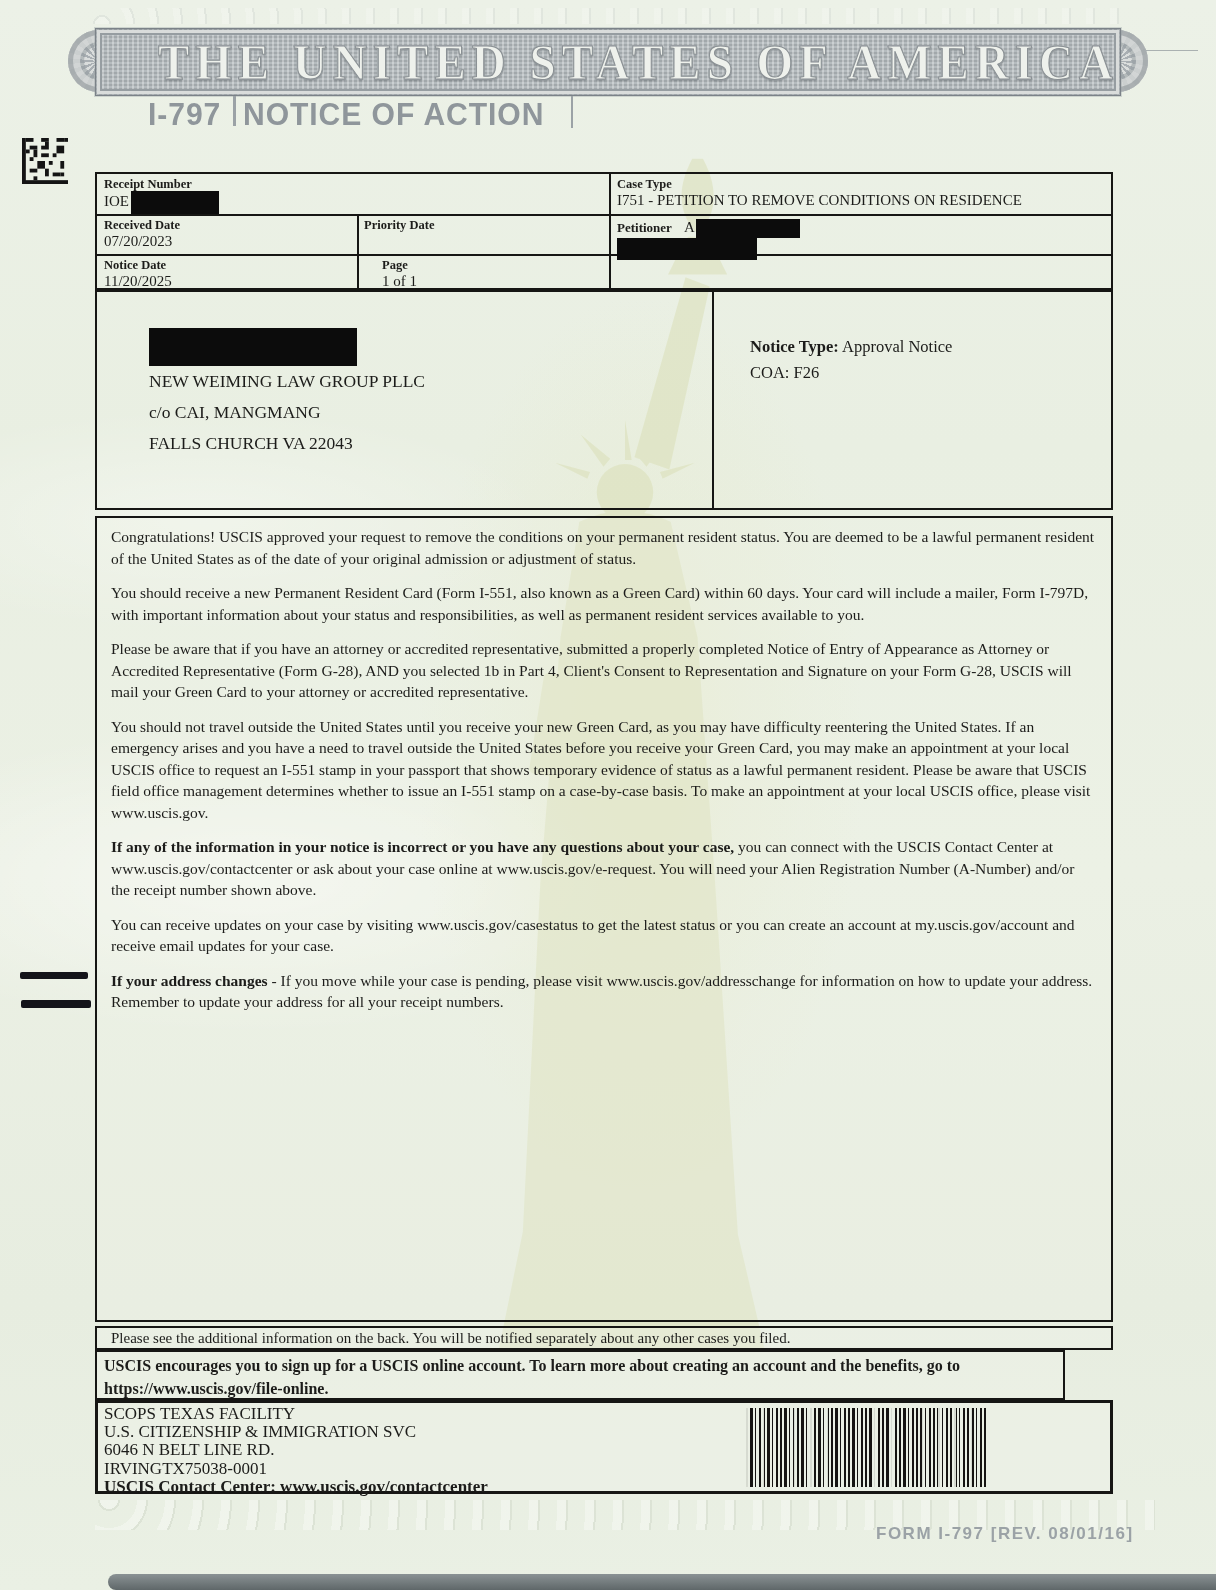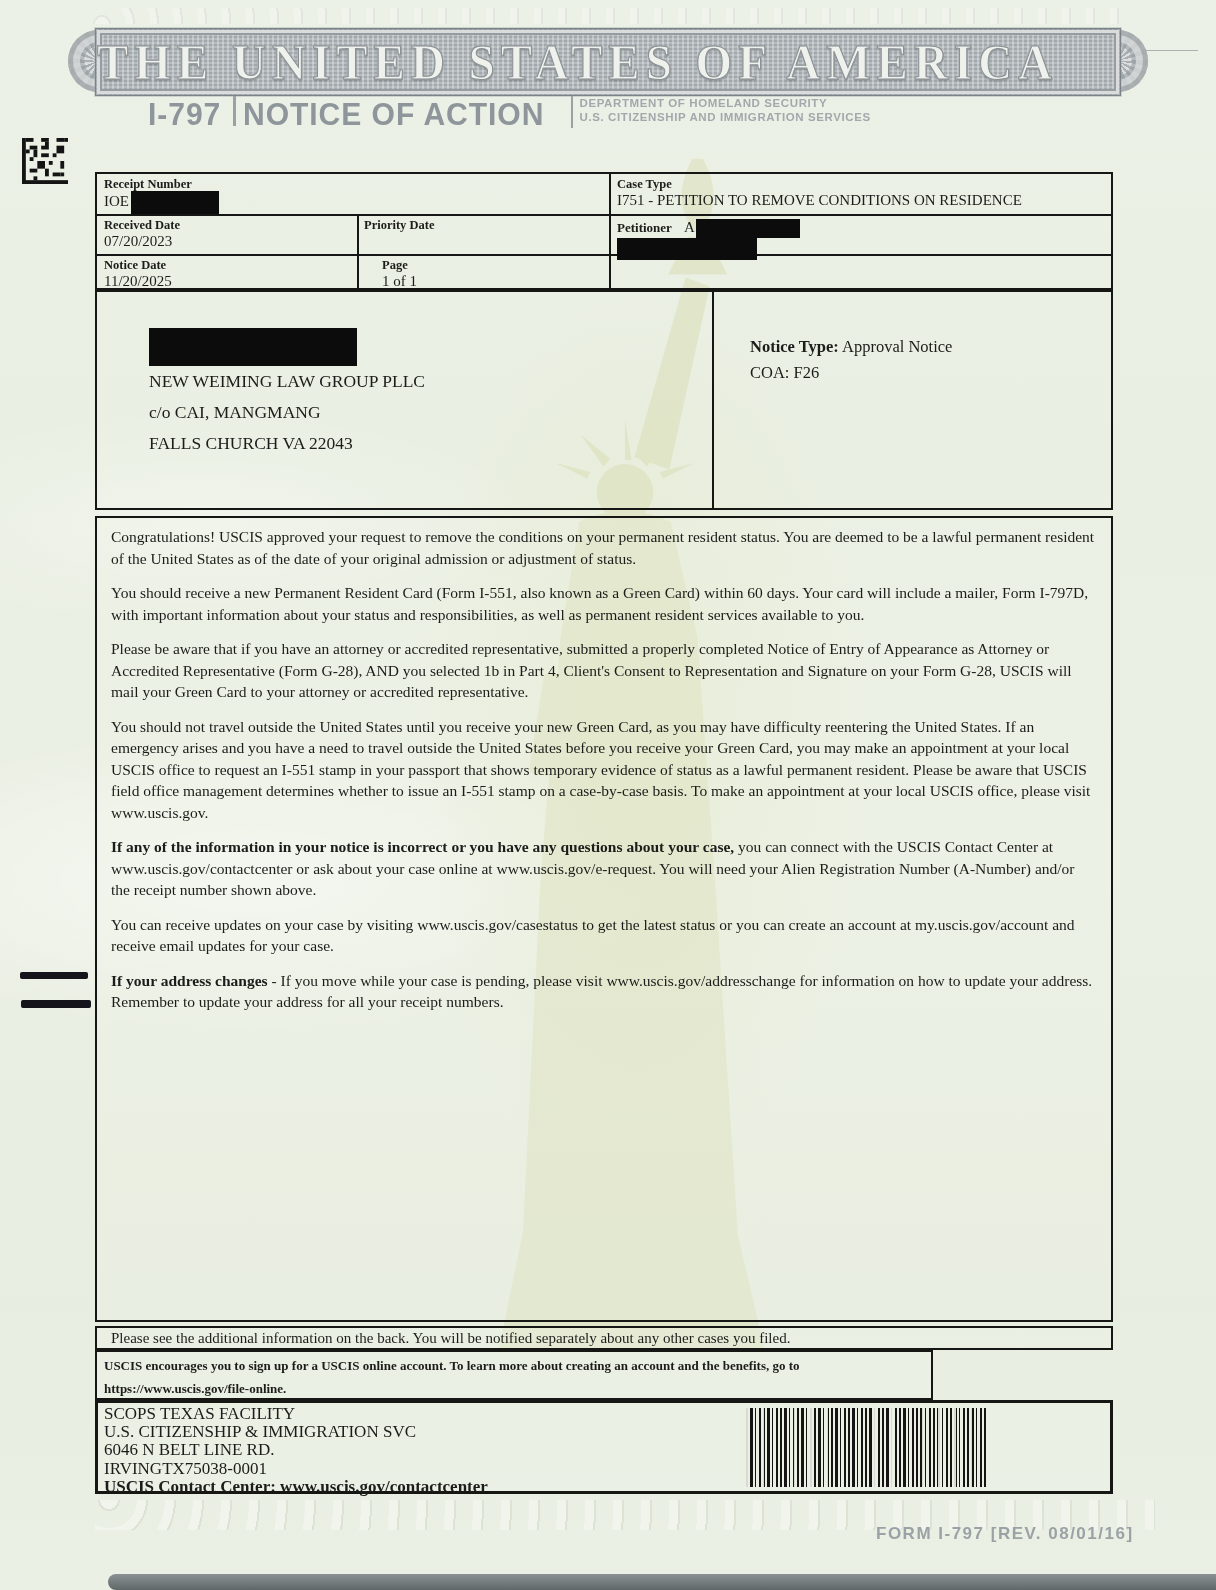--- a/index.html
+++ b/index.html
@@ -23,21 +23,21 @@
   .banner-wrap{position:absolute;left:74px;top:26px;width:1068px;height:72px;}
   .banner-bar{
     position:absolute;left:22px;top:3px;right:22px;bottom:3px;
     background:
       repeating-linear-gradient(90deg, rgba(255,255,255,.30) 0 2px, rgba(0,0,0,0) 2px 5px),
       repeating-linear-gradient(0deg, rgba(110,118,122,.28) 0 2px, rgba(0,0,0,0) 2px 4px),
       #b5bbbe;
     border:1px solid #79818659;
     outline:1px solid #7b8288;
     box-shadow:inset 0 0 0 3px #d9dcdb, inset 0 0 0 5px #969da1, 0 0 0 2px rgba(150,157,161,.35);
-    display:flex;align-items:center;justify-content:flex-start;
+    display:flex;align-items:center;justify-content:flex-end;
   }
   .banner-title{
     font-family:"Liberation Serif",serif;font-weight:700;
     font-size:47px;letter-spacing:6px;white-space:nowrap;
     color:#eef1ec;
     -webkit-text-stroke:1px #8a9094;
     text-shadow:1px 1px 0 #9aa0a3,-1px -1px 0 #a8aeb1,0 2px 2px rgba(90,97,101,.45);
     transform:scaleY(1.08);
   }
   .rosette{
@@ -119,24 +119,20 @@
     <div class="banner-bar">
       <span class="banner-title">THE UNITED STATES OF AMERICA</span>
     </div>
   </div>
 
   <div class="subheader">
     <span class="form-code">I-797</span>
     <span class="vsep"></span>
     <span class="form-title">NOTICE OF ACTION</span>
     <span class="vsep" style="width:2px;height:32px;"></span>
-    <span class="dept">
-      <span>DEPARTMENT OF HOMELAND SECURITY</span><br>
-      <span>U.S. CITIZENSHIP AND IMMIGRATION SERVICES</span>
-    </span>
   </div>
 
   <svg class="datamatrix" viewBox="0 0 12 12" aria-hidden="true">
     <g fill="#141414">
       <rect x="0" y="0" width="1" height="12"></rect>
         <rect x="0" y="11" width="12" height="1"></rect>
       <rect x="1" y="0" width="2" height="1"></rect>
         <rect x="5" y="0" width="2" height="1"></rect>
         <rect x="9" y="0" width="2" height="1"></rect>
       <rect x="2" y="2" width="2" height="1"></rect>
@@ -235,21 +231,21 @@
       <p><span class="blead">If any of the information in your notice is incorrect or you have any questions about your case,</span><span> you can connect with the USCIS Contact Center at www.uscis.gov/contactcenter or ask about your case online at www.uscis.gov/e-request. You will need your Alien Registration Number (A-Number) and/or the receipt number shown above.</span></p>
       <p><span class="blead"></span><span>You can receive updates on your case by visiting www.uscis.gov/casestatus to get the latest status or you can create an account at my.uscis.gov/account and receive email updates for your case.</span></p>
       <p><span class="blead">If your address changes</span><span> - If you move while your case is pending, please visit www.uscis.gov/addresschange for information on how to update your address. Remember to update your address for all your receipt numbers.</span></p>
     </div>
   </div>
 
   <div class="footrow" style="left:95px;top:1326px;width:1018px;height:24px;padding:1px 14px;font-size:15px;line-height:19px;">
     <span>Please see the additional information on the back. You will be notified separately about any other cases you filed.</span>
   </div>
 
-  <div class="footrow" style="left:95px;top:1350px;width:838px;height:50px;padding:2px 7px;font-size:13px;line-height:23px;font-weight:700;">
+  <div class="footrow" style="left:95px;top:1350px;width:970px;height:50px;padding:2px 7px;font-size:16px;line-height:23px;font-weight:700;">
     <span>USCIS encourages you to sign up for a USCIS online account. To learn more about creating an account and the benefits, go to https://www.uscis.gov/file-online.</span>
   </div>
 
   <div class="footrow" style="left:95px;top:1400px;width:1018px;height:94px;border-width:3px;text-decoration:underline;">
     <div class="cell" style="left:6px;top:2px;font-size:17px;line-height:18.2px;">
       <div>SCOPS TEXAS FACILITY</div>
       <div>U.S. CITIZENSHIP &amp; IMMIGRATION SVC</div>
       <div>6046 N BELT LINE RD.</div>
       <div>IRVINGTX75038-0001</div>
       <div style="font-weight:700;">USCIS Contact Center: www.uscis.gov/contactcenter</div>

